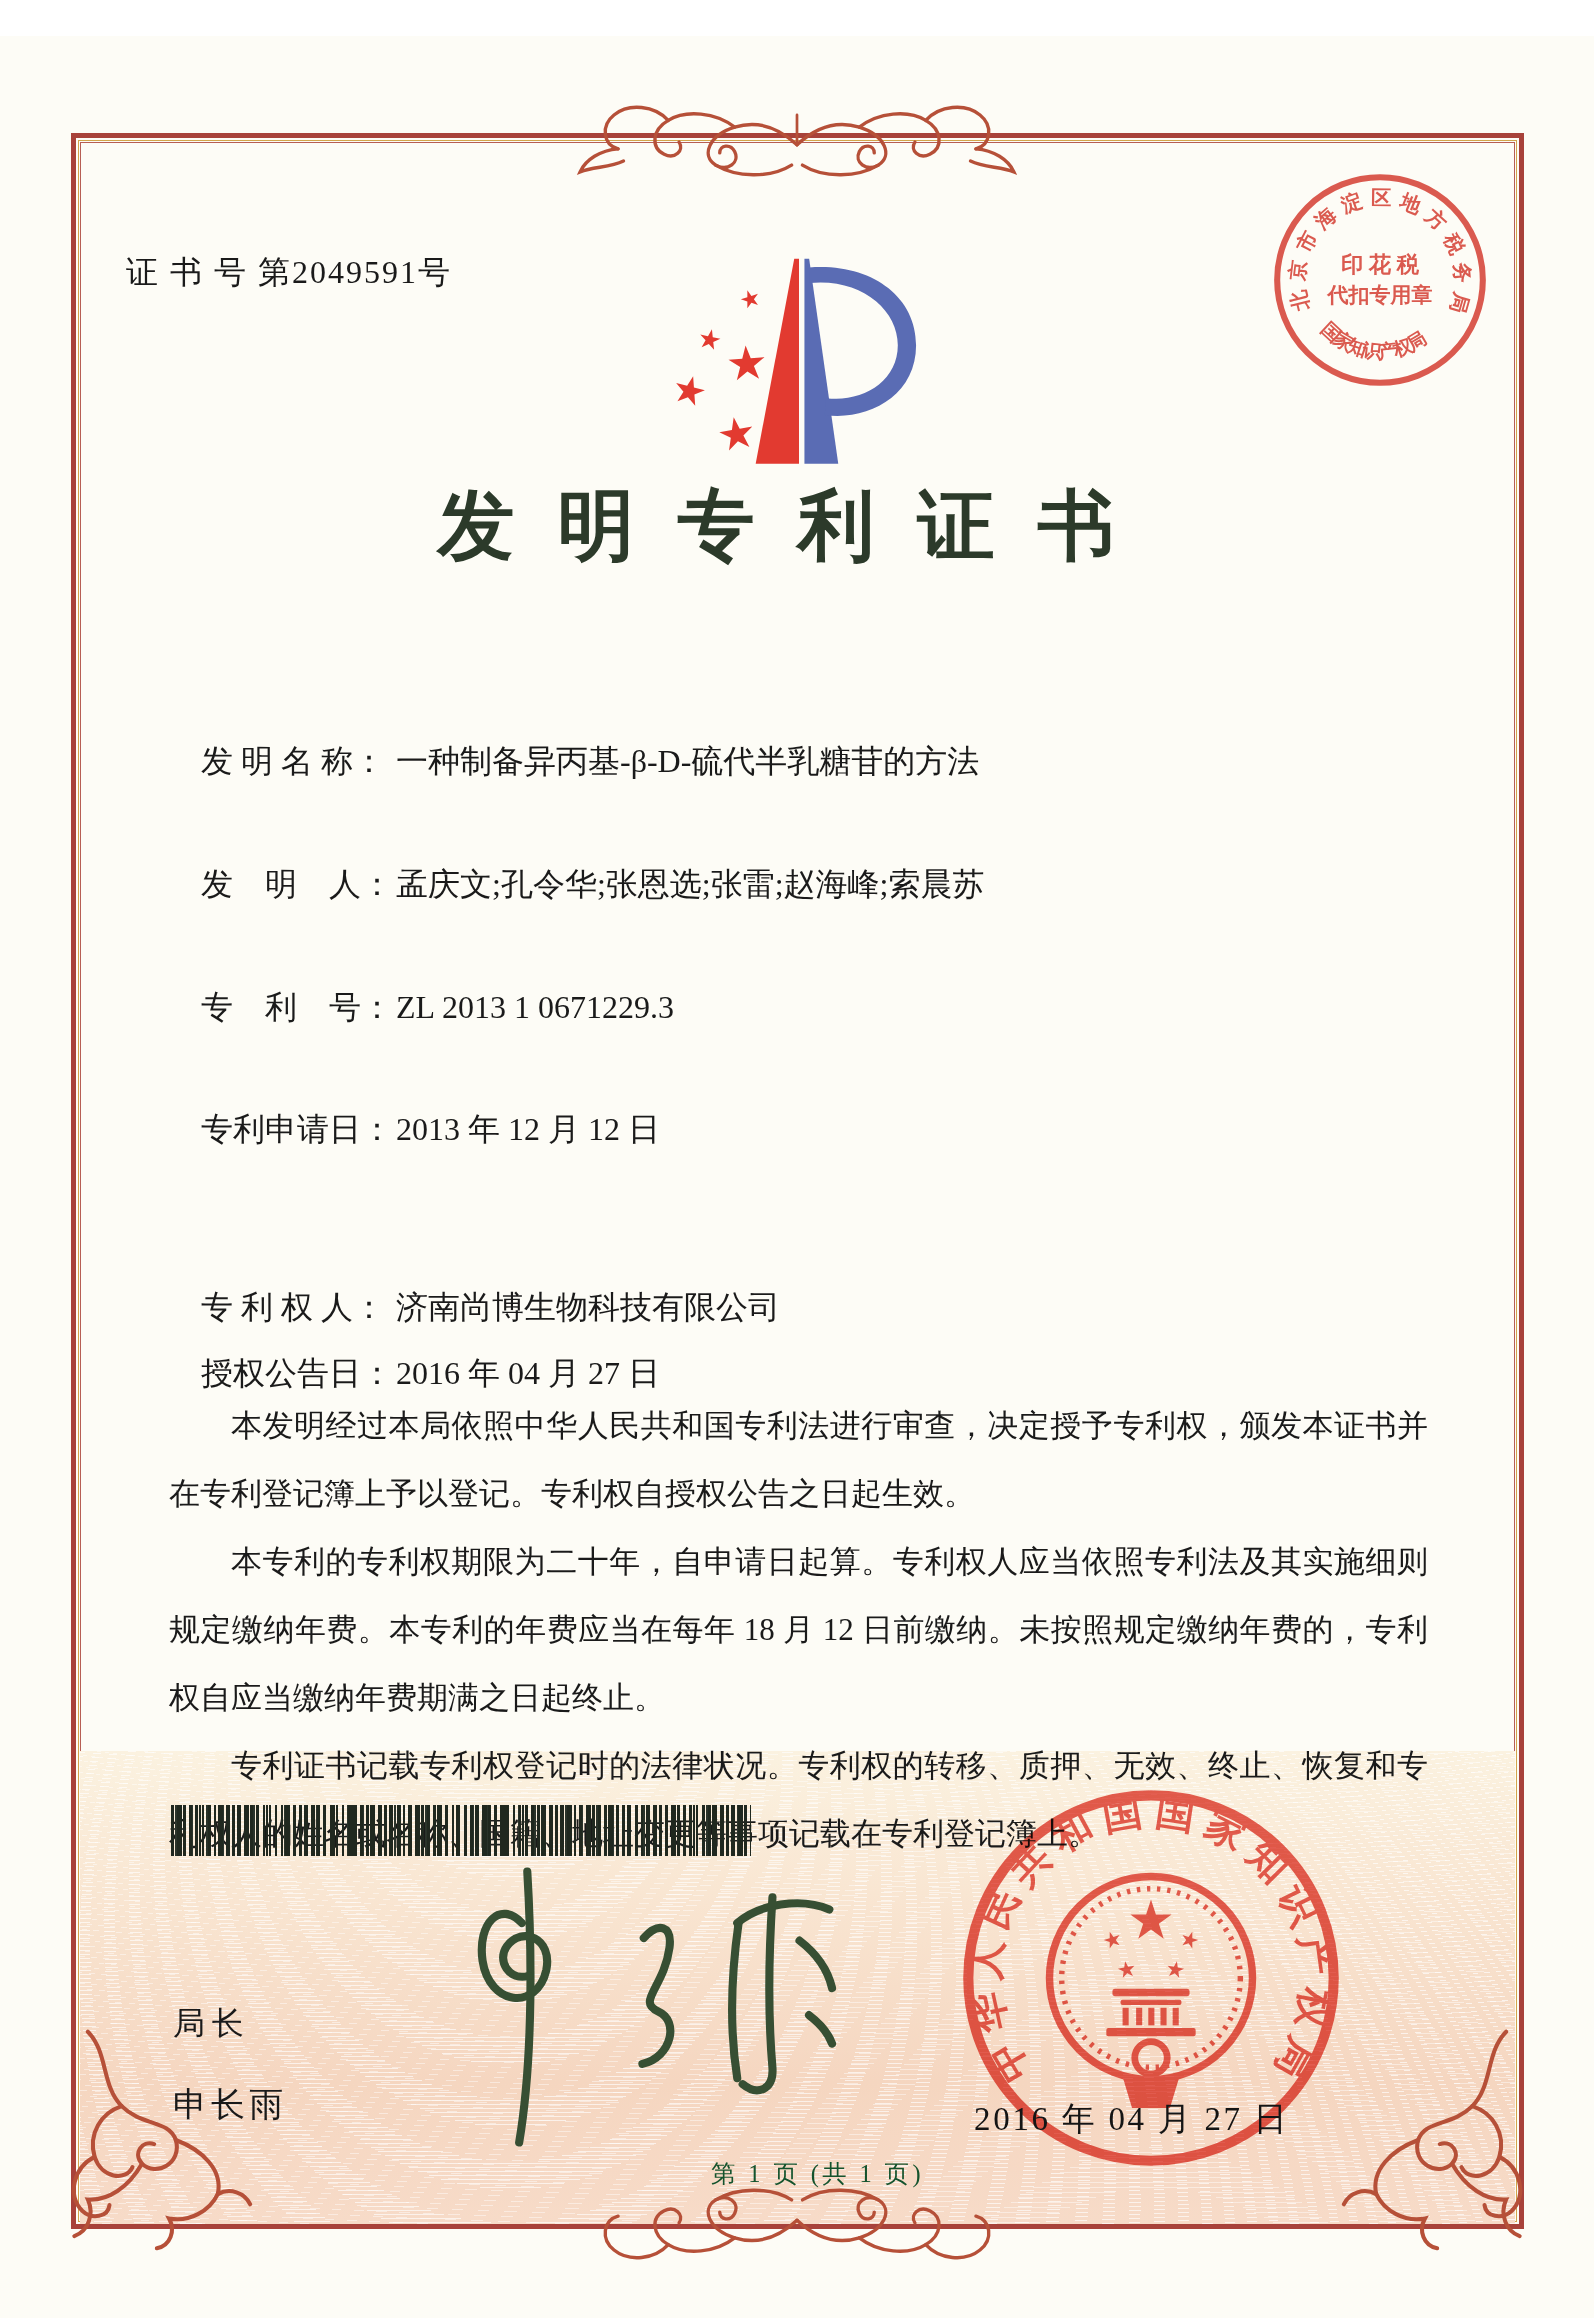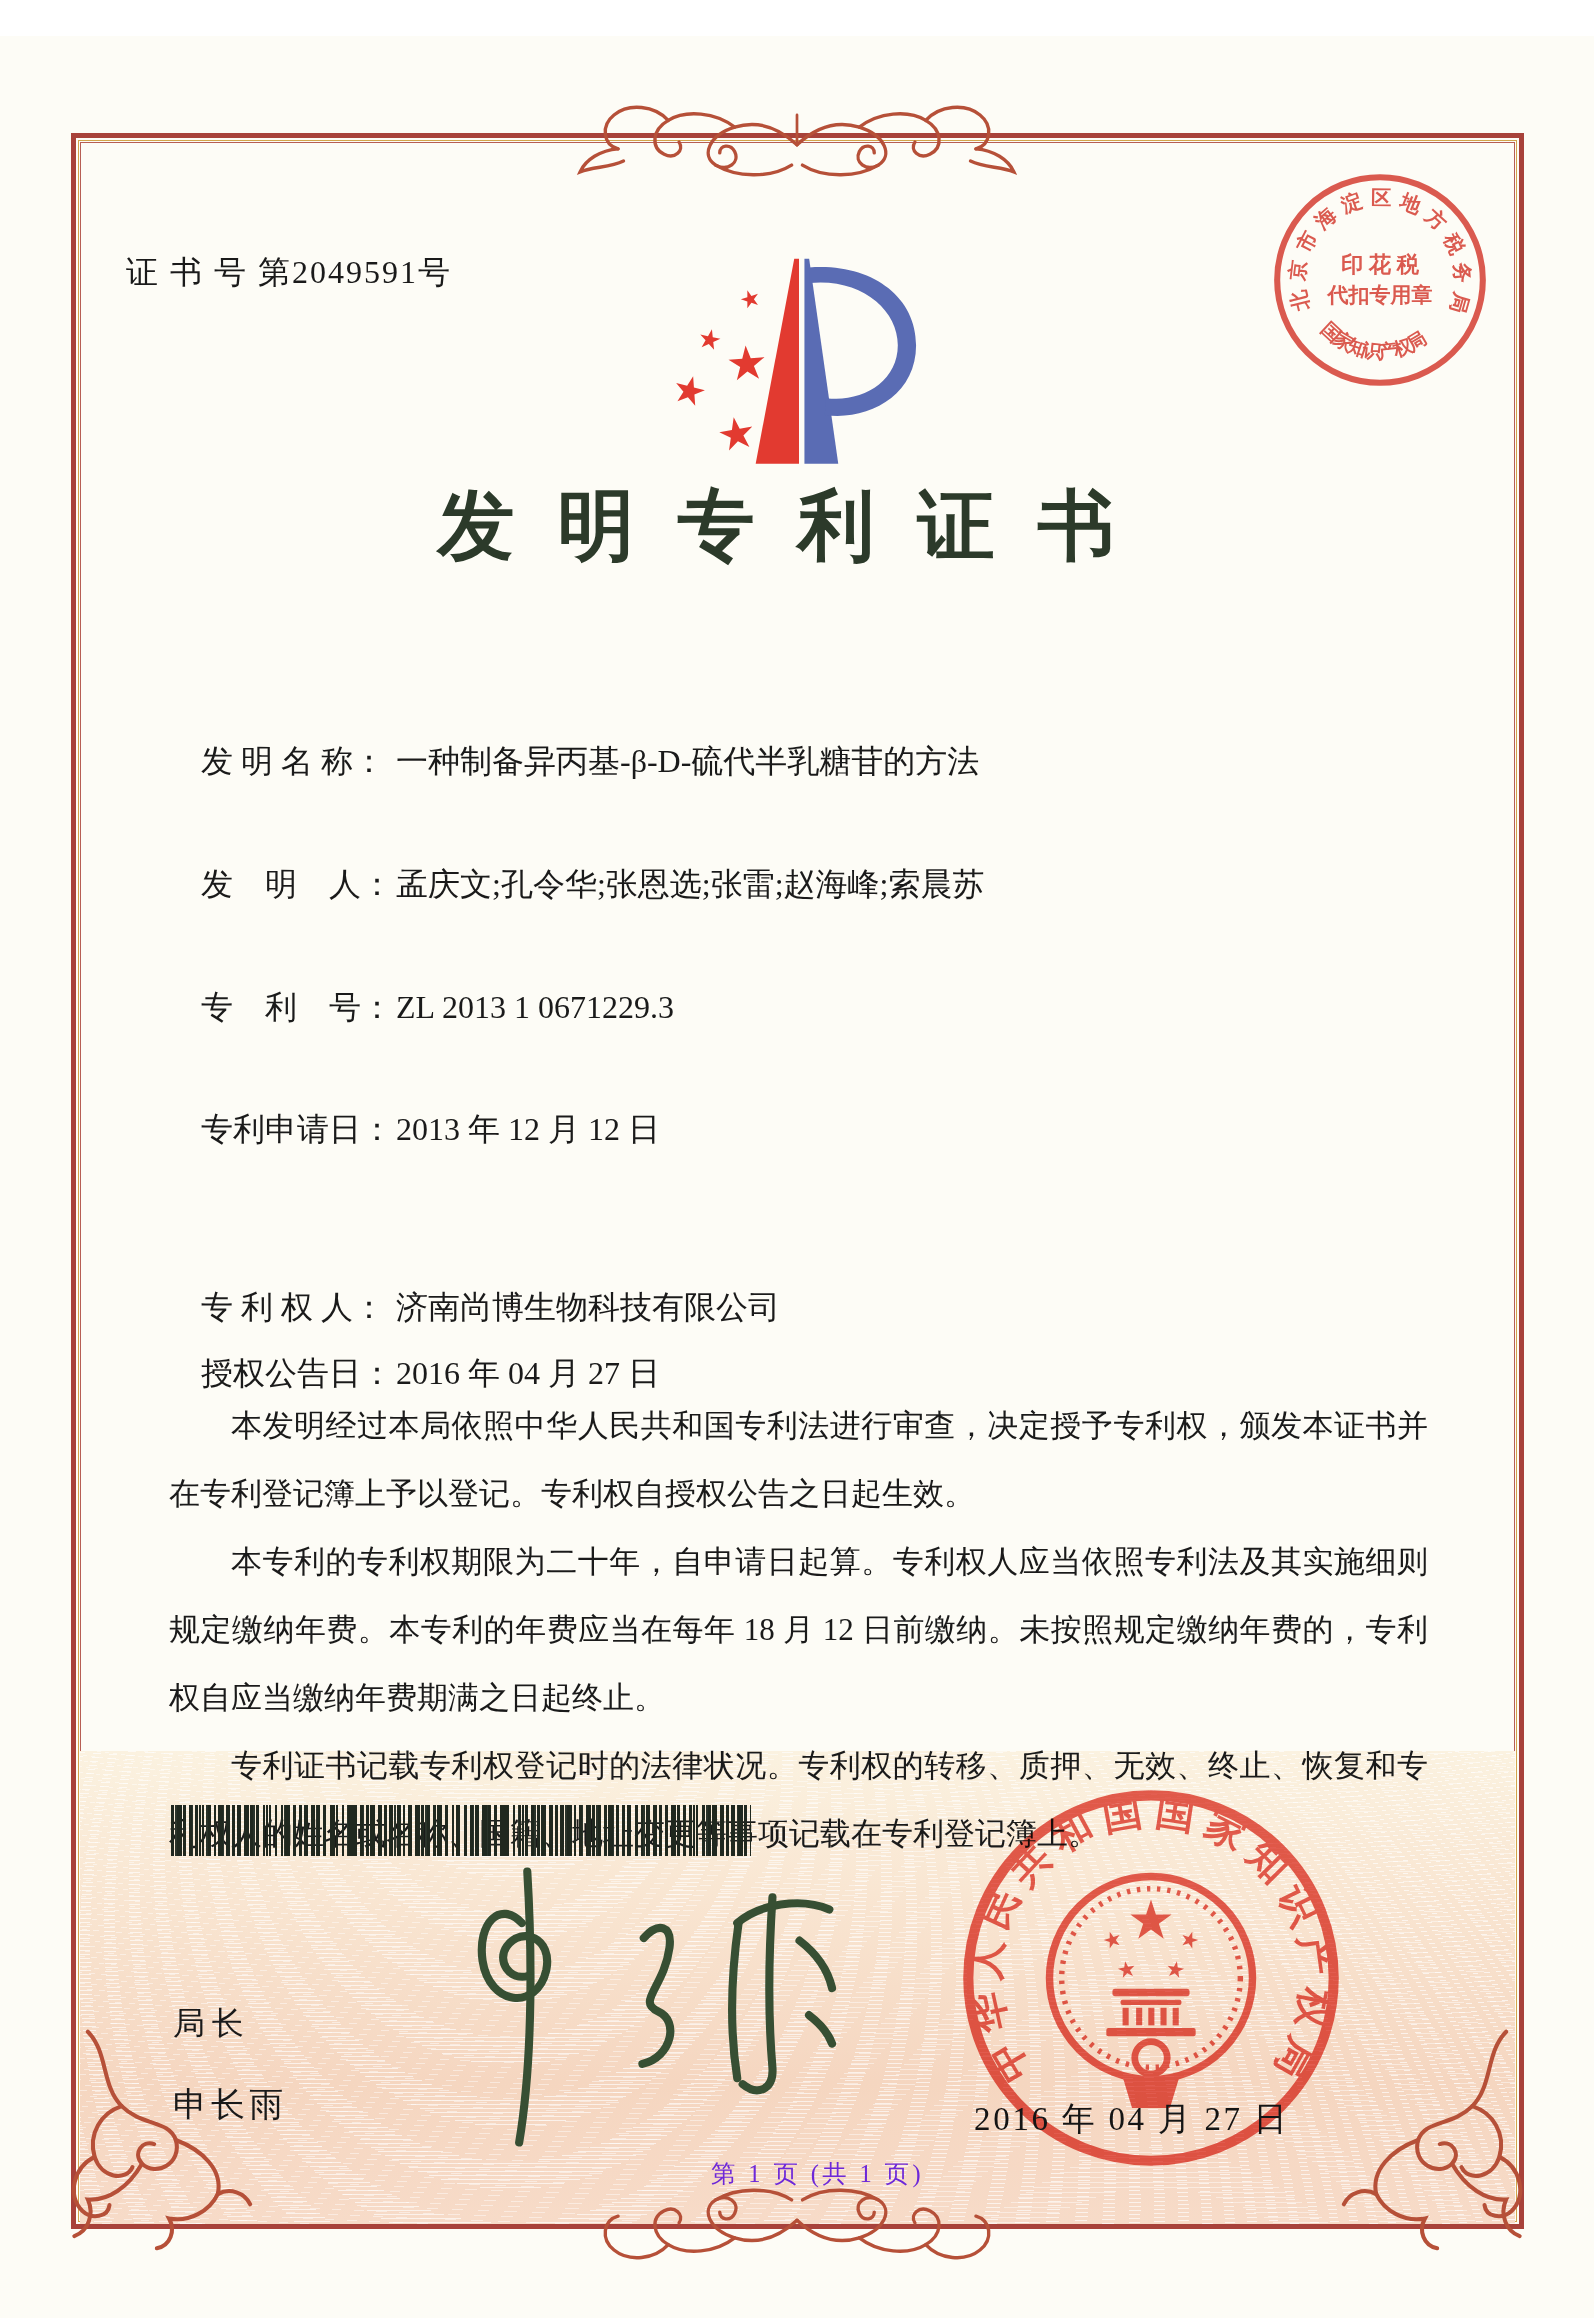--- a/index.html
+++ b/index.html
@@ -41,21 +41,21 @@
     background:
       repeating-linear-gradient(90deg,#20281f 0 2.7px,rgba(0,0,0,0) 2.7px 6.1px),
       repeating-linear-gradient(90deg,#20281f 0 2px,rgba(0,0,0,0) 2px 9.5px),
       repeating-linear-gradient(90deg,rgba(0,0,0,0) 0 4.1px,#2a332a 4.1px 6.1px,rgba(0,0,0,0) 6.1px 15.6px);
   }
   .role-label{position:absolute;left:173px;top:1966px;font-size:32px;letter-spacing:6.8px;z-index:2;}
   .signer-name{position:absolute;left:173px;top:2046px;font-size:34px;letter-spacing:4.1px;z-index:2;}
   .signature-svg{position:absolute;left:420px;top:1822px;z-index:3;}
   .seal-svg{position:absolute;left:948px;top:1739px;z-index:3;mix-blend-mode:multiply;opacity:.95;}
   .seal-date{position:absolute;left:974px;top:2061px;font-size:33px;letter-spacing:2.7px;color:#151515;z-index:4;}
-  .footer{position:absolute;left:0;right:0;top:2122px;text-align:center;font-size:24.4px;letter-spacing:3.4px;color:#6d28d9;z-index:2;padding-left:40px;}
+  .footer{position:absolute;left:0;right:0;top:2122px;text-align:center;font-size:24.4px;letter-spacing:3.4px;color:#14532d;z-index:2;padding-left:40px;}
   .stamp-svg{position:absolute;left:1265px;top:129px;z-index:3;mix-blend-mode:multiply;opacity:.9;}
   .logo-svg{position:absolute;left:642px;top:201px;z-index:2;}
 </style>
 </head>
 <body>
 
 <div class="page">
 
   <div class="frame">
     <div class="frame-gold">

